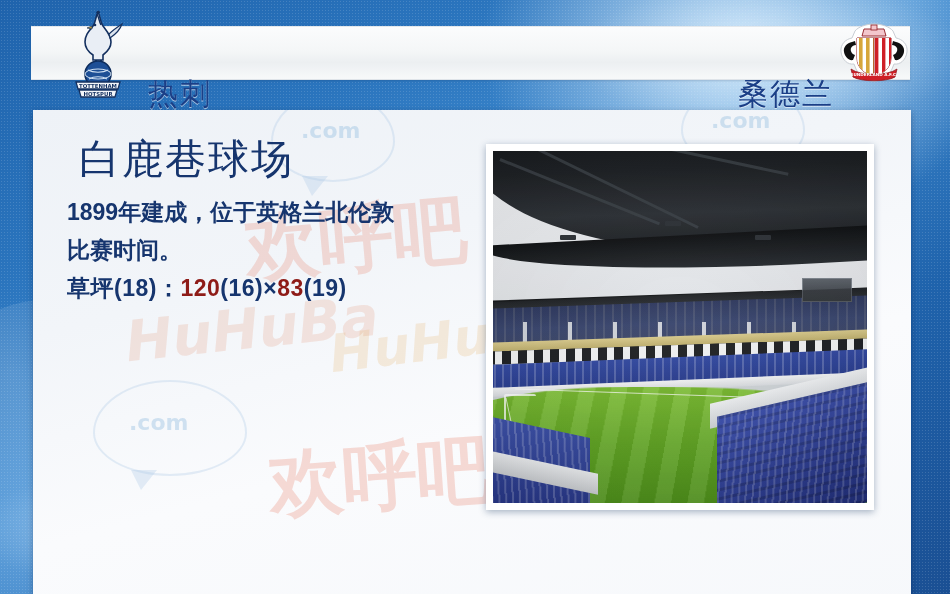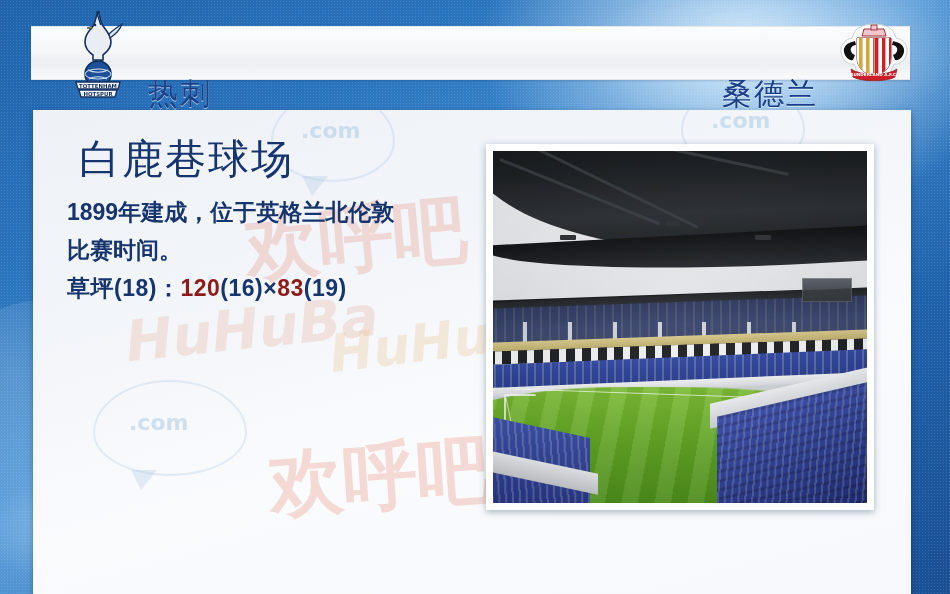--- a/index.html
+++ b/index.html
@@ -44,21 +44,21 @@
   }
   .team-name{
     position:absolute;top:32px;height:44px;line-height:44px;
     font-size:30px;font-weight:normal;color:#1b3f87;
     letter-spacing:2px;
     text-shadow:0 1px 0 rgba(255,255,255,.6);
     white-space:nowrap;
     margin-top:40px;
   }
   #home-name{left:148px;}
-  #away-name{right:132px;text-align:center;}
+  #away-name{right:116px;text-align:center;}
 
   
   #home-crest{position:absolute;left:66px;top:8px;width:64px;height:92px;}
   
   #away-crest{position:absolute;left:838px;top:22px;width:72px;height:62px;}
 
   
   #panel{
     position:absolute;left:33px;top:110px;width:878px;height:524px;
     background:#0f3f80;

